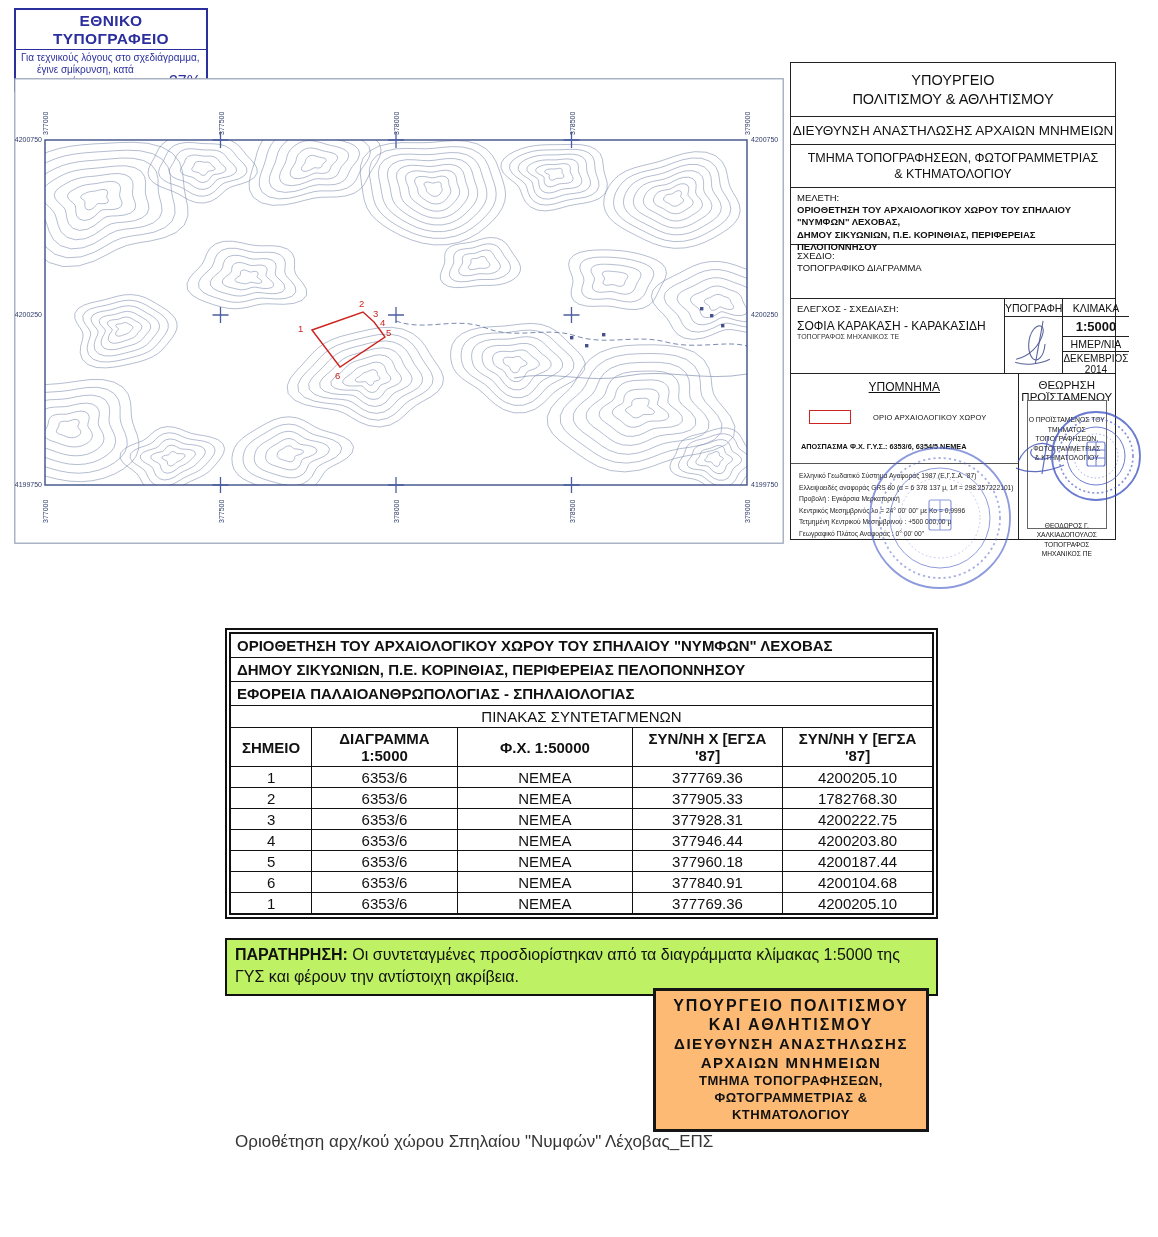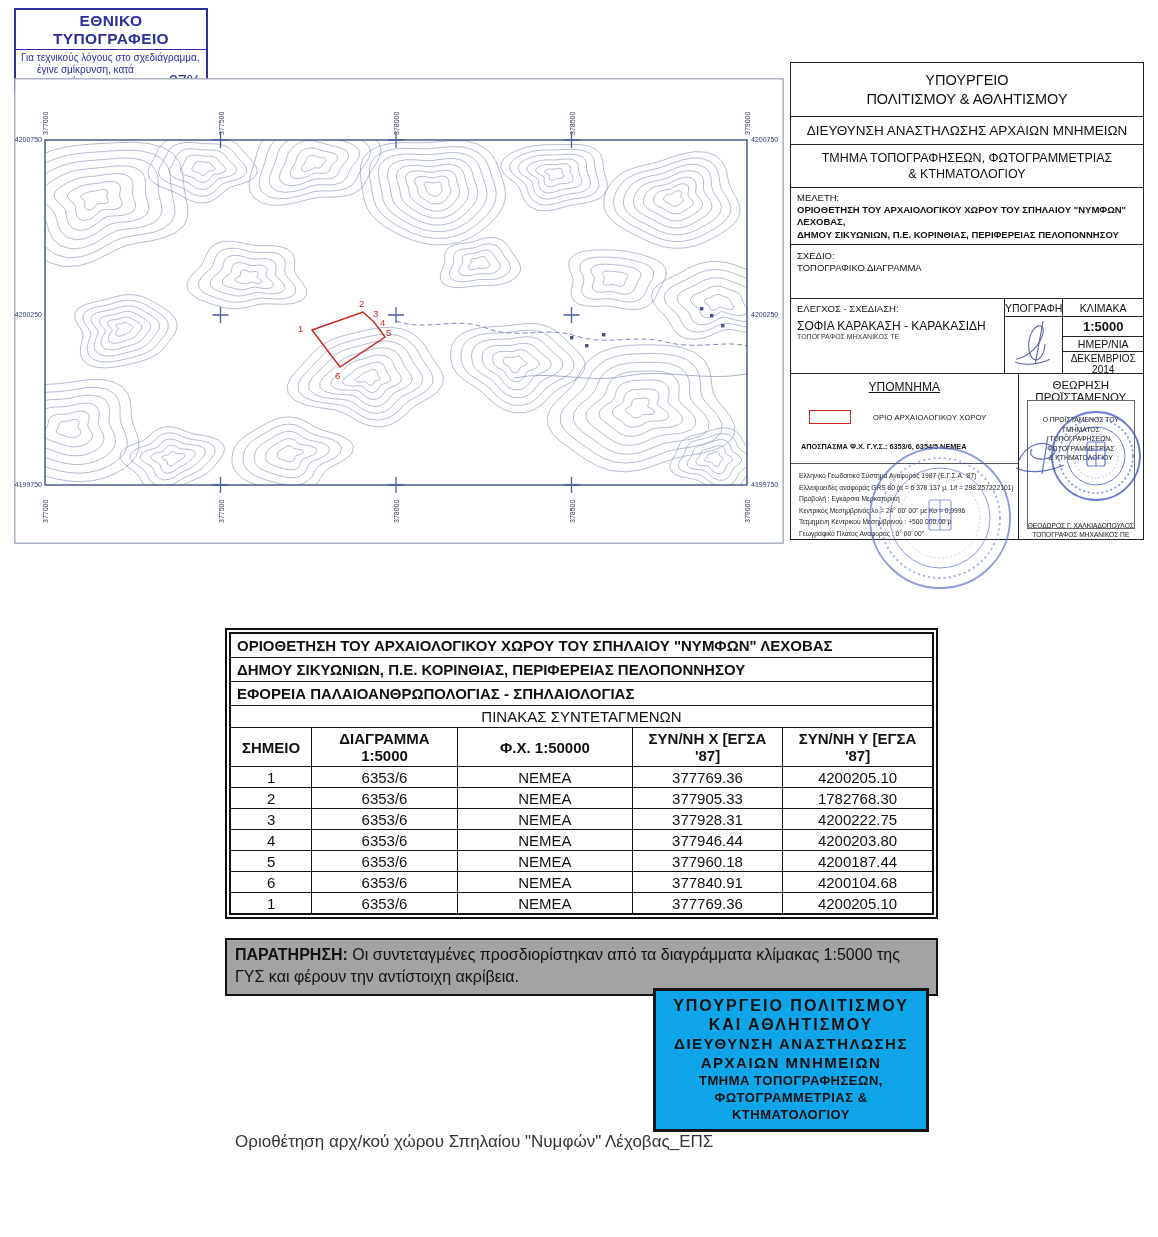--- a/index.html
+++ b/index.html
@@ -15,21 +15,21 @@
   .ps-title{font-weight:bold;font-size:15.5px;text-align:center;padding:2px 15px 1px;border-bottom:1.5px solid #2b2f9e;letter-spacing:.4px;}
   .ps-line{font-size:10px;padding:2px 5px 0;line-height:12px;}
   .ps-line2{display:flex;justify-content:space-between;align-items:flex-end;padding:0 5px 2px;line-height:12px;margin-left:16px;}
   .ps-line2 .txt{font-size:10px;}
   .ps-pct{font-size:16px;font-weight:500;}
 
   
   #map-sheet{left:14px;top:78px;}
 
   
-  #title-block{left:790px;top:62px;width:354px;height:478px;border:1.6px solid #222;box-sizing:border-box;display:flex;flex-direction:column;background:#fff;}
+  #title-block{left:790px;top:62px;width:326px;height:478px;border:1.6px solid #222;box-sizing:border-box;display:flex;flex-direction:column;background:#fff;}
   .tb-sec{box-sizing:border-box;border-bottom:1.4px solid #222;}
   .tb-center{text-align:center;}
   .tb-a{height:55px;display:flex;flex-direction:column;justify-content:center;font-size:14.5px;line-height:19px;}
   .tb-b{height:28px;display:flex;align-items:center;justify-content:center;font-size:13.5px;}
   .tb-c{height:43px;display:flex;flex-direction:column;justify-content:center;font-size:12.5px;line-height:16px;}
   .tb-d{height:57px;padding:4px 6px;}
   .tb-e{height:55px;padding:5px 6px;}
   .tb-label{font-size:9.5px;line-height:12px;}
   .tb-bold{font-size:9.5px;font-weight:bold;line-height:12.5px;}
   .tb-f{height:75px;display:flex;}
@@ -65,25 +65,25 @@
   
   #coord-table-wrap{left:225px;top:628px;width:713px;border:2px solid #111;box-sizing:border-box;padding:2px;background:#fff;}
   #coord-table{width:100%;border-collapse:collapse;border:2px solid #111;}
   #coord-table td{border:1.6px solid #111;font-size:15px;}
   .t-title{font-weight:bold;font-size:15.5px;padding:3px 6px;}
   .t-sub{text-align:center;font-size:15px;padding:2px 4px;}
   .t-colhead{font-weight:bold;text-align:center;padding:2px 11px;line-height:17px;}
   .t-cell{text-align:center;padding:1.5px 3px;}
 
   
-  #note-box{left:225px;top:938px;width:713px;border:2px solid #111;box-sizing:border-box;padding:4px 8px 6px;font-size:16px;line-height:22px;background:#a3a3a3;}
+  #note-box{left:225px;top:938px;width:713px;border:2px solid #111;box-sizing:border-box;padding:4px 8px 6px;font-size:16px;line-height:22px;background:#bef264;}
   #note-box b{font-size:16px;}
 
   
-  #footer-stamp{left:653px;top:988px;width:276px;border:3px solid #151515;box-sizing:border-box;padding:5px 2px 6px;text-align:center;background:#0ea5e9;}
+  #footer-stamp{left:653px;top:988px;width:276px;border:3px solid #151515;box-sizing:border-box;padding:5px 2px 6px;text-align:center;background:#fdba74;}
   .fs-l1{font-size:16px;font-weight:bold;letter-spacing:2px;line-height:19px;}
   .fs-l2{font-size:15px;font-weight:bold;letter-spacing:1.5px;line-height:19px;}
   .fs-l3{font-size:13px;font-weight:600;letter-spacing:.5px;line-height:17px;}
 
   
   #caption{left:235px;top:1132px;font-size:17px;color:#343434;}
 </style>
 </head>
 <body>
 

